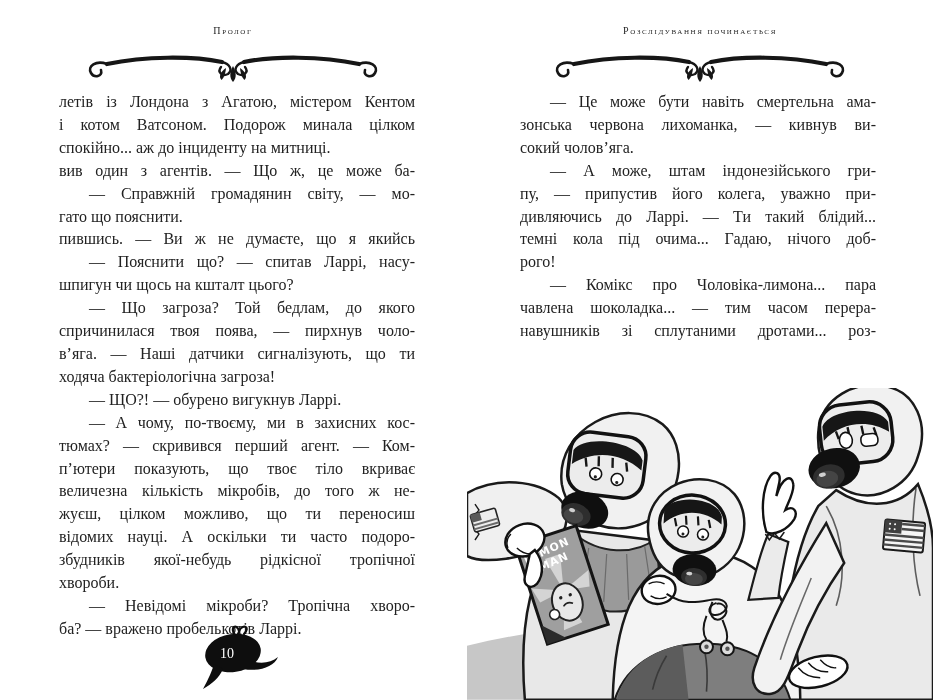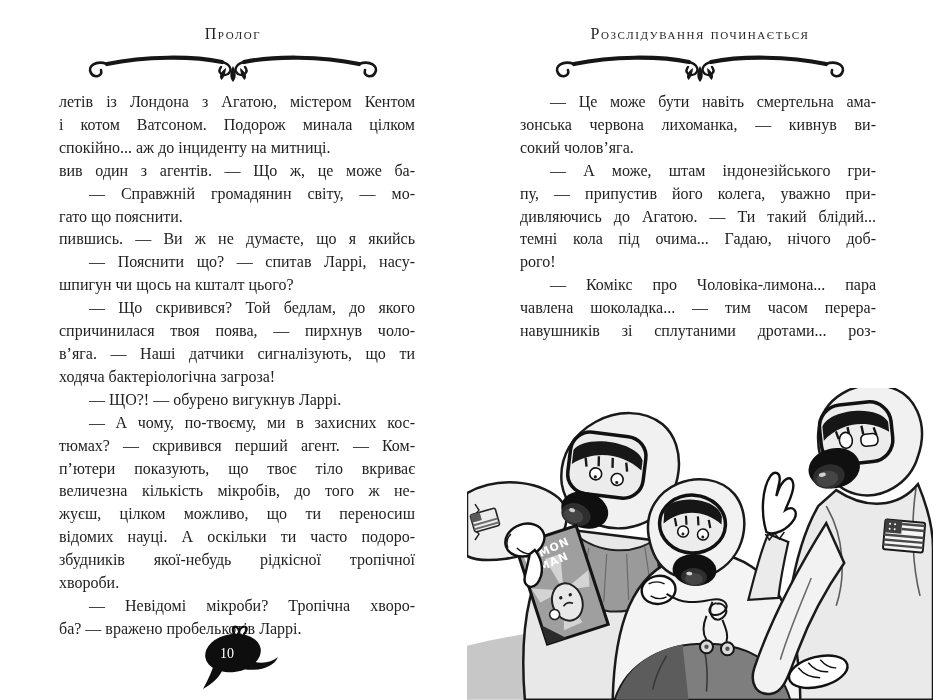--- a/index.html
+++ b/index.html
@@ -9,21 +9,21 @@
     color:#1d1d1d;
     -webkit-font-smoothing:antialiased;
   }
   .spread{position:relative;width:933px;height:700px;background:#fff;}
   .page{position:absolute;top:0;height:700px;width:466px;}
   .page.left{left:0;}
   .page.right{left:467px;}
   .running-head{
     position:absolute;top:25px;left:0;width:100%;
     margin:0;text-align:center;
-    font-size:16px;font-weight:normal;
+    font-size:10px;font-weight:normal;
     font-variant:small-caps;
     letter-spacing:1.6px;
     color:#232323;
   }
   .flourish{
     position:absolute;top:49px;left:50%;
     transform:translateX(-50%);
   }
   .text-col{
     position:absolute;top:91px;width:356px;
@@ -73,21 +73,21 @@
     <div class="text-col">
         <div class="line">летів із Лондона з Агатою, містером Кентом</div>
         <div class="line">і котом Ватсоном. Подорож минала цілком</div>
         <div class="line end">спокійно... аж до інциденту на митниці.</div>
         <div class="line">вив один з агентів. — Що ж, це може ба-</div>
         <div class="line indent">— Справжній громадянин світу, — мо-</div>
         <div class="line end">гато що пояснити.</div>
         <div class="line">пившись. — Ви ж не думаєте, що я якийсь</div>
         <div class="line indent">— Пояснити що? — спитав Ларрі, насу-</div>
         <div class="line end">шпигун чи щось на кшталт цього?</div>
-        <div class="line indent">— Що скривився? Той бедлам, до якого</div>
+        <div class="line indent">— Що загроза? Той бедлам, до якого</div>
         <div class="line">спричинилася твоя поява, — пирхнув чоло-</div>
         <div class="line">в’яга. — Наші датчики сигналізують, що ти</div>
         <div class="line end">ходяча бактеріологічна загроза!</div>
         <div class="line indent end">— ЩО?! — обурено вигукнув Ларрі.</div>
         <div class="line indent">— А чому, по-твоєму, ми в захисних кос-</div>
         <div class="line">тюмах? — скривився перший агент. — Ком-</div>
         <div class="line">п’ютери показують, що твоє тіло вкриває</div>
         <div class="line">величезна кількість мікробів, до того ж не-</div>
         <div class="line">жуєш, цілком можливо, що ти переносиш</div>
         <div class="line">відомих науці. А оскільки ти часто подоро-</div>
@@ -130,21 +130,21 @@
         <path d="M157,19 C163,23 164.6,28 161.4,31 C158.4,28 157.4,23 157,19 Z"></path>
       </g>
     </svg>
 
     <div class="text-col">
         <div class="line indent">— Це може бути навіть смертельна ама-</div>
         <div class="line">зонська червона лихоманка, — кивнув ви-</div>
         <div class="line end">сокий чолов’яга.</div>
         <div class="line indent">— А може, штам індонезійського гри-</div>
         <div class="line">пу, — припустив його колега, уважно при-</div>
-        <div class="line">дивляючись до Агатою. — Ти такий блідий...</div>
+        <div class="line">дивляючись до Ларрі. — Ти такий блідий...</div>
         <div class="line">темні кола під очима... Гадаю, нічого доб-</div>
         <div class="line end">рого!</div>
         <div class="line indent">— Комікс про Чоловіка-лимона... пара</div>
         <div class="line">чавлена шоколадка... — тим часом перера-</div>
         <div class="line">навушників зі сплутаними дротами... роз-</div>
       </div>
 
     <svg class="illustration" width="466" height="312" viewBox="0 0 467 312">
 
       <path d="M0,312 L0,258 C150,222 330,222 467,252 L467,312 Z" fill="#c7c7c7"></path>

